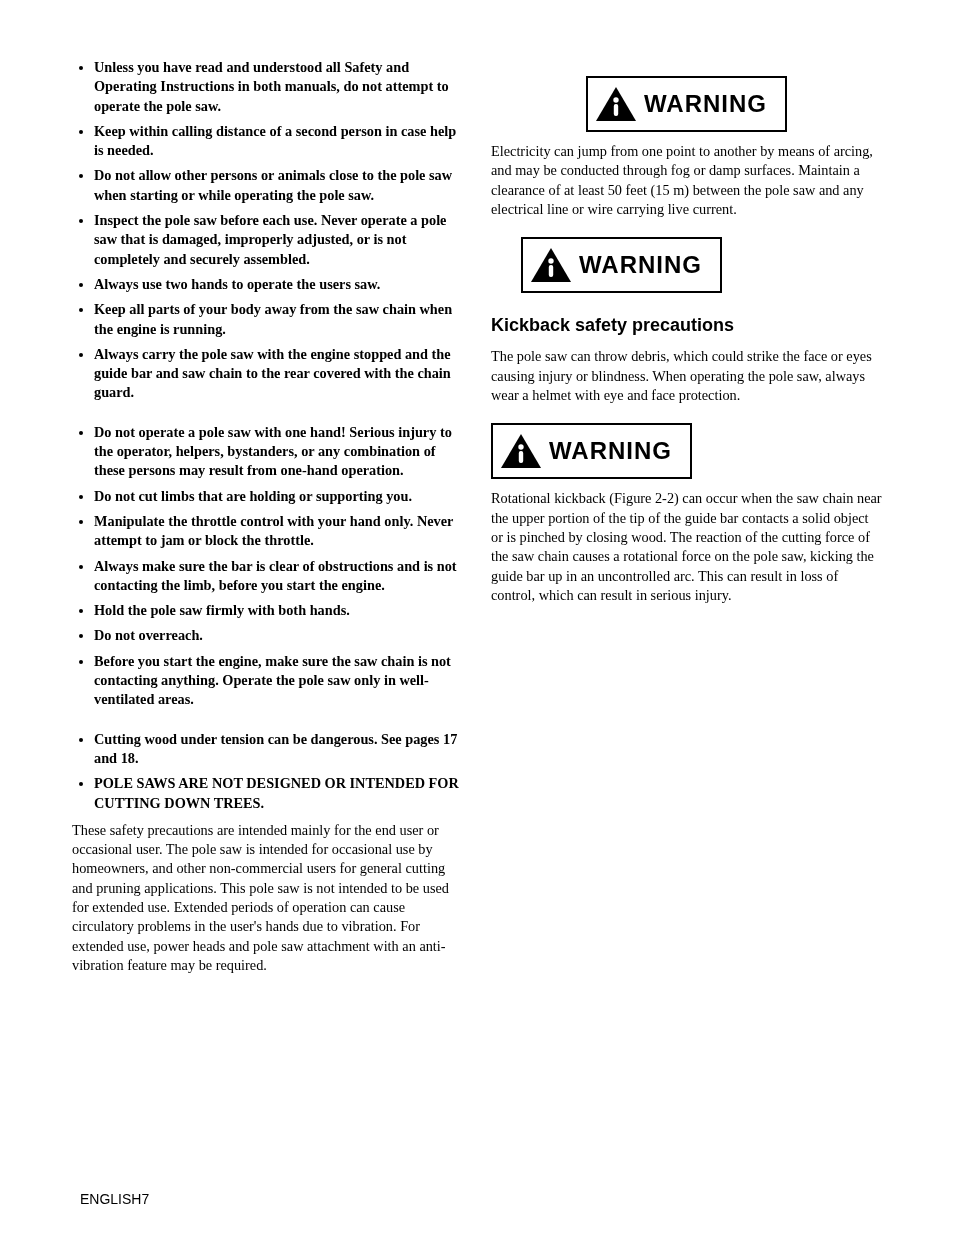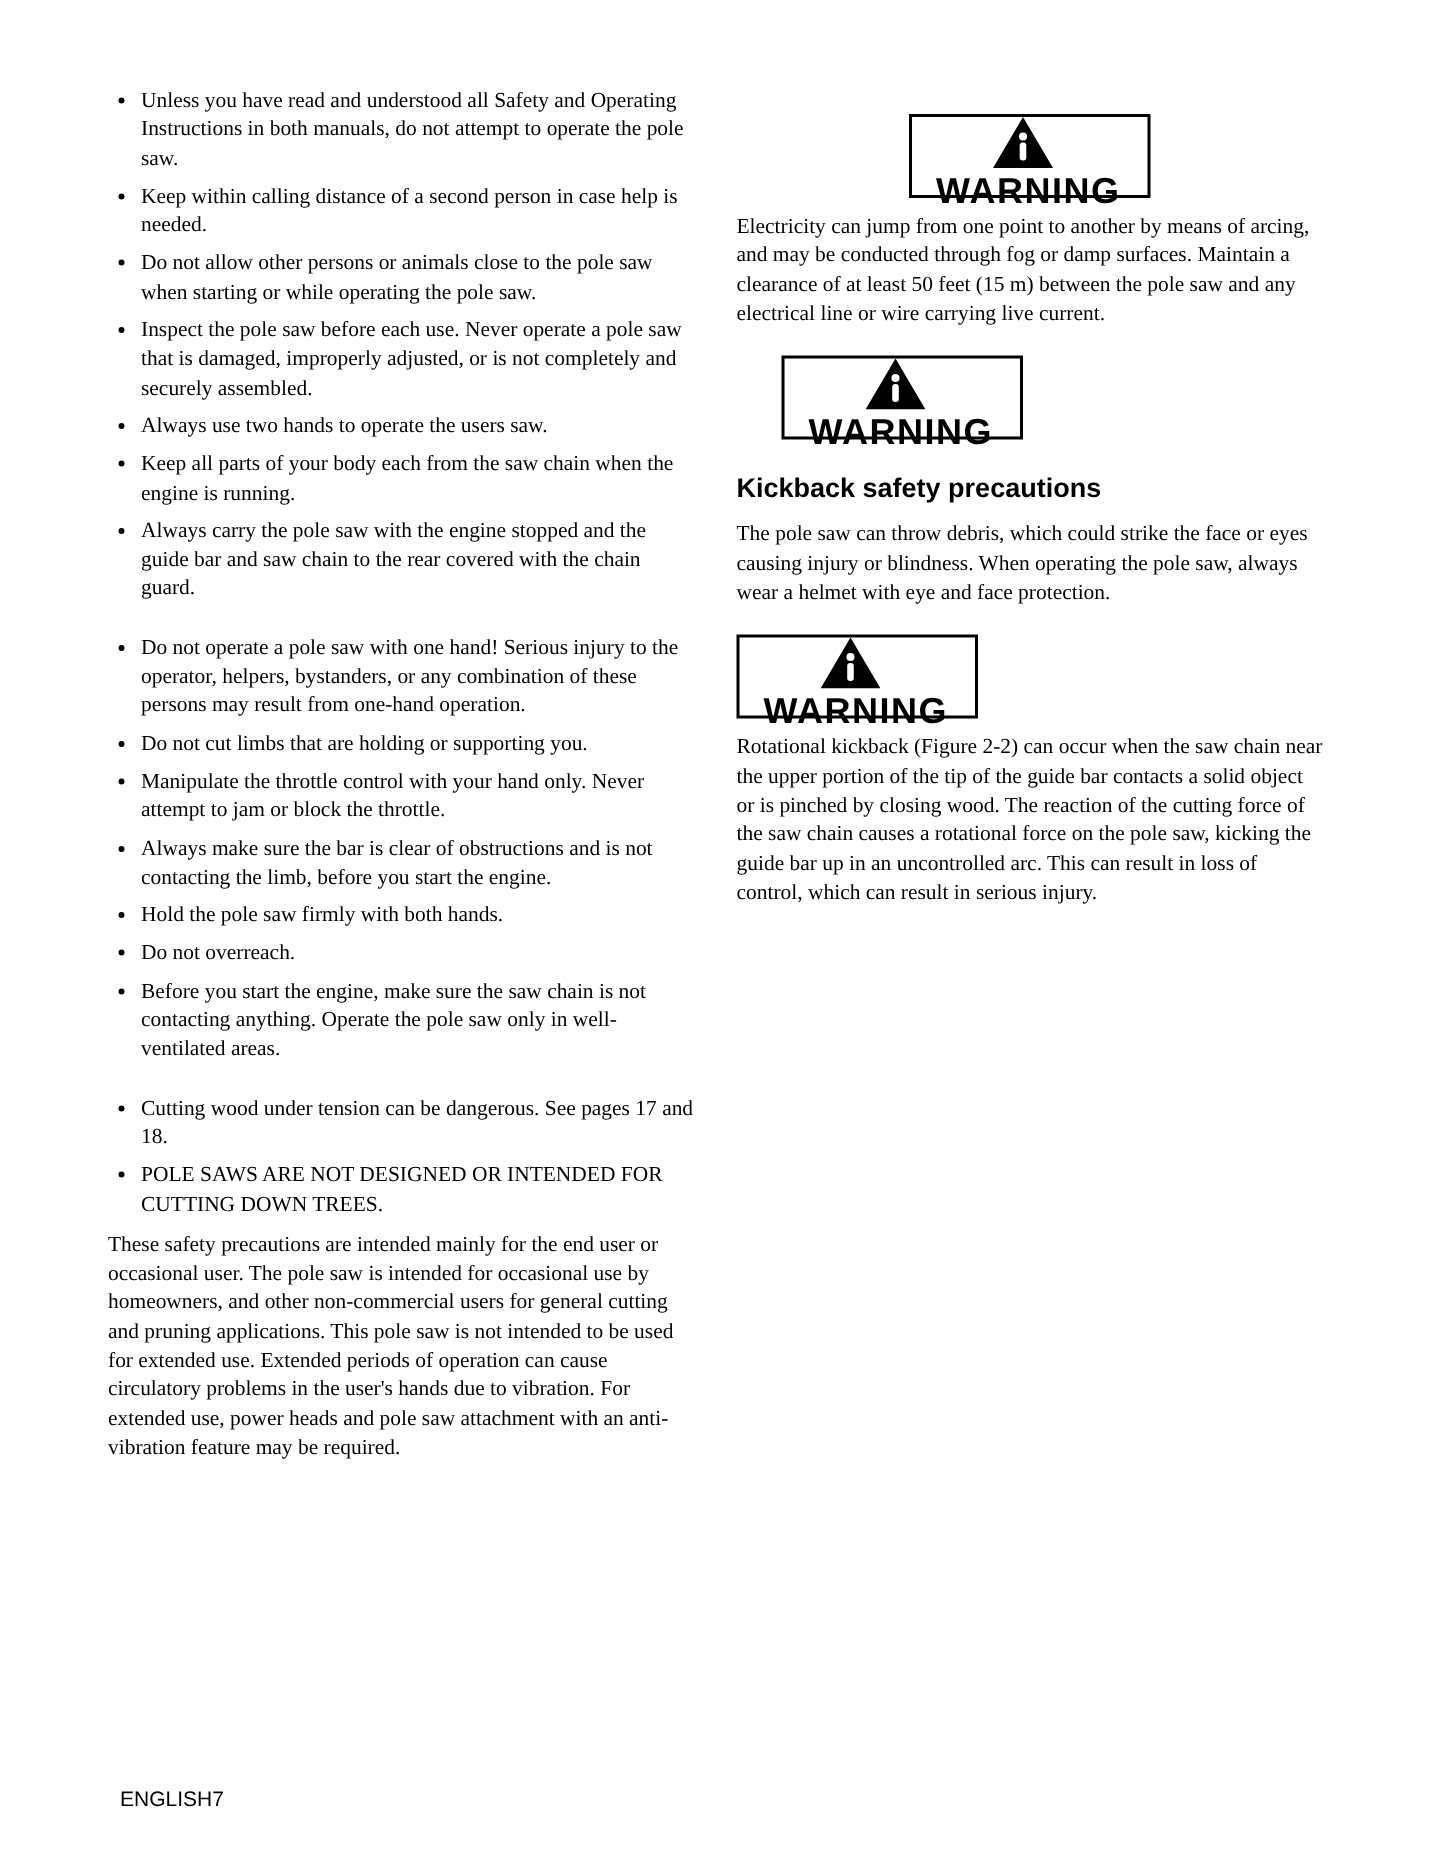--- a/index.html
+++ b/index.html
@@ -22,37 +22,37 @@
     display: flex;
     gap: 28px;
   }
   .col {
     flex: 1 1 0;
   }
   ul.bullets {
     list-style: disc;
     padding-left: 22px;
     margin: 0;
+    font-weight: bold;
   }
   ul.bullets > li {
     margin-bottom: 6px;
   }
   .tight li { margin-bottom: 0; }
   .section-gap { height: 14px; }
   p { margin: 0 0 10px 0; }
 
   .alert-box {
     border: 2px solid #000;
     display: flex;
     align-items: center;
     height: 52px;
     padding: 0 18px 0 8px;
     margin: 18px auto 10px auto;
     width: fit-content;
-    flex-direction: column;
   }
   .alert-box .label {
     font-weight: bold;
     font-size: 24px;
     letter-spacing: 1px;
     margin-left: 8px;
     font-family: Arial, Helvetica, sans-serif;
   }
   .footer {
     position: absolute;
@@ -80,21 +80,21 @@
   <div class="columns">
 
     <div class="col">
 
       <ul class="bullets">
         <li>Unless you have read and understood all Safety and Operating Instructions in both manuals, do not attempt to operate the pole saw.</li>
         <li>Keep within calling distance of a second person in case help is needed.</li>
         <li>Do not allow other persons or animals close to the pole saw when starting or while operating the pole saw.</li>
         <li>Inspect the pole saw before each use. Never operate a pole saw that is damaged, improperly adjusted, or is not completely and securely assembled.</li>
         <li>Always use two hands to operate the users saw.</li>
-        <li>Keep all parts of your body each from the saw chain when the engine is running.</li>
+        <li>Keep all parts of your body away from the saw chain when the engine is running.</li>
         <li>Always carry the pole saw with the engine stopped and the guide bar and saw chain to the rear covered with the chain guard.</li>
       </ul>
 
       <div class="section-gap"></div>
 
       <ul class="bullets">
         <li>Do not operate a pole saw with one hand! Serious injury to the operator, helpers, bystanders, or any combination of these persons may result from one-hand operation.</li>
         <li>Do not cut limbs that are holding or supporting you.</li>
         <li>Manipulate the throttle control with your hand only. Never attempt to jam or block the throttle.</li>
         <li>Always make sure the bar is clear of obstructions and is not contacting the limb, before you start the engine.</li>

